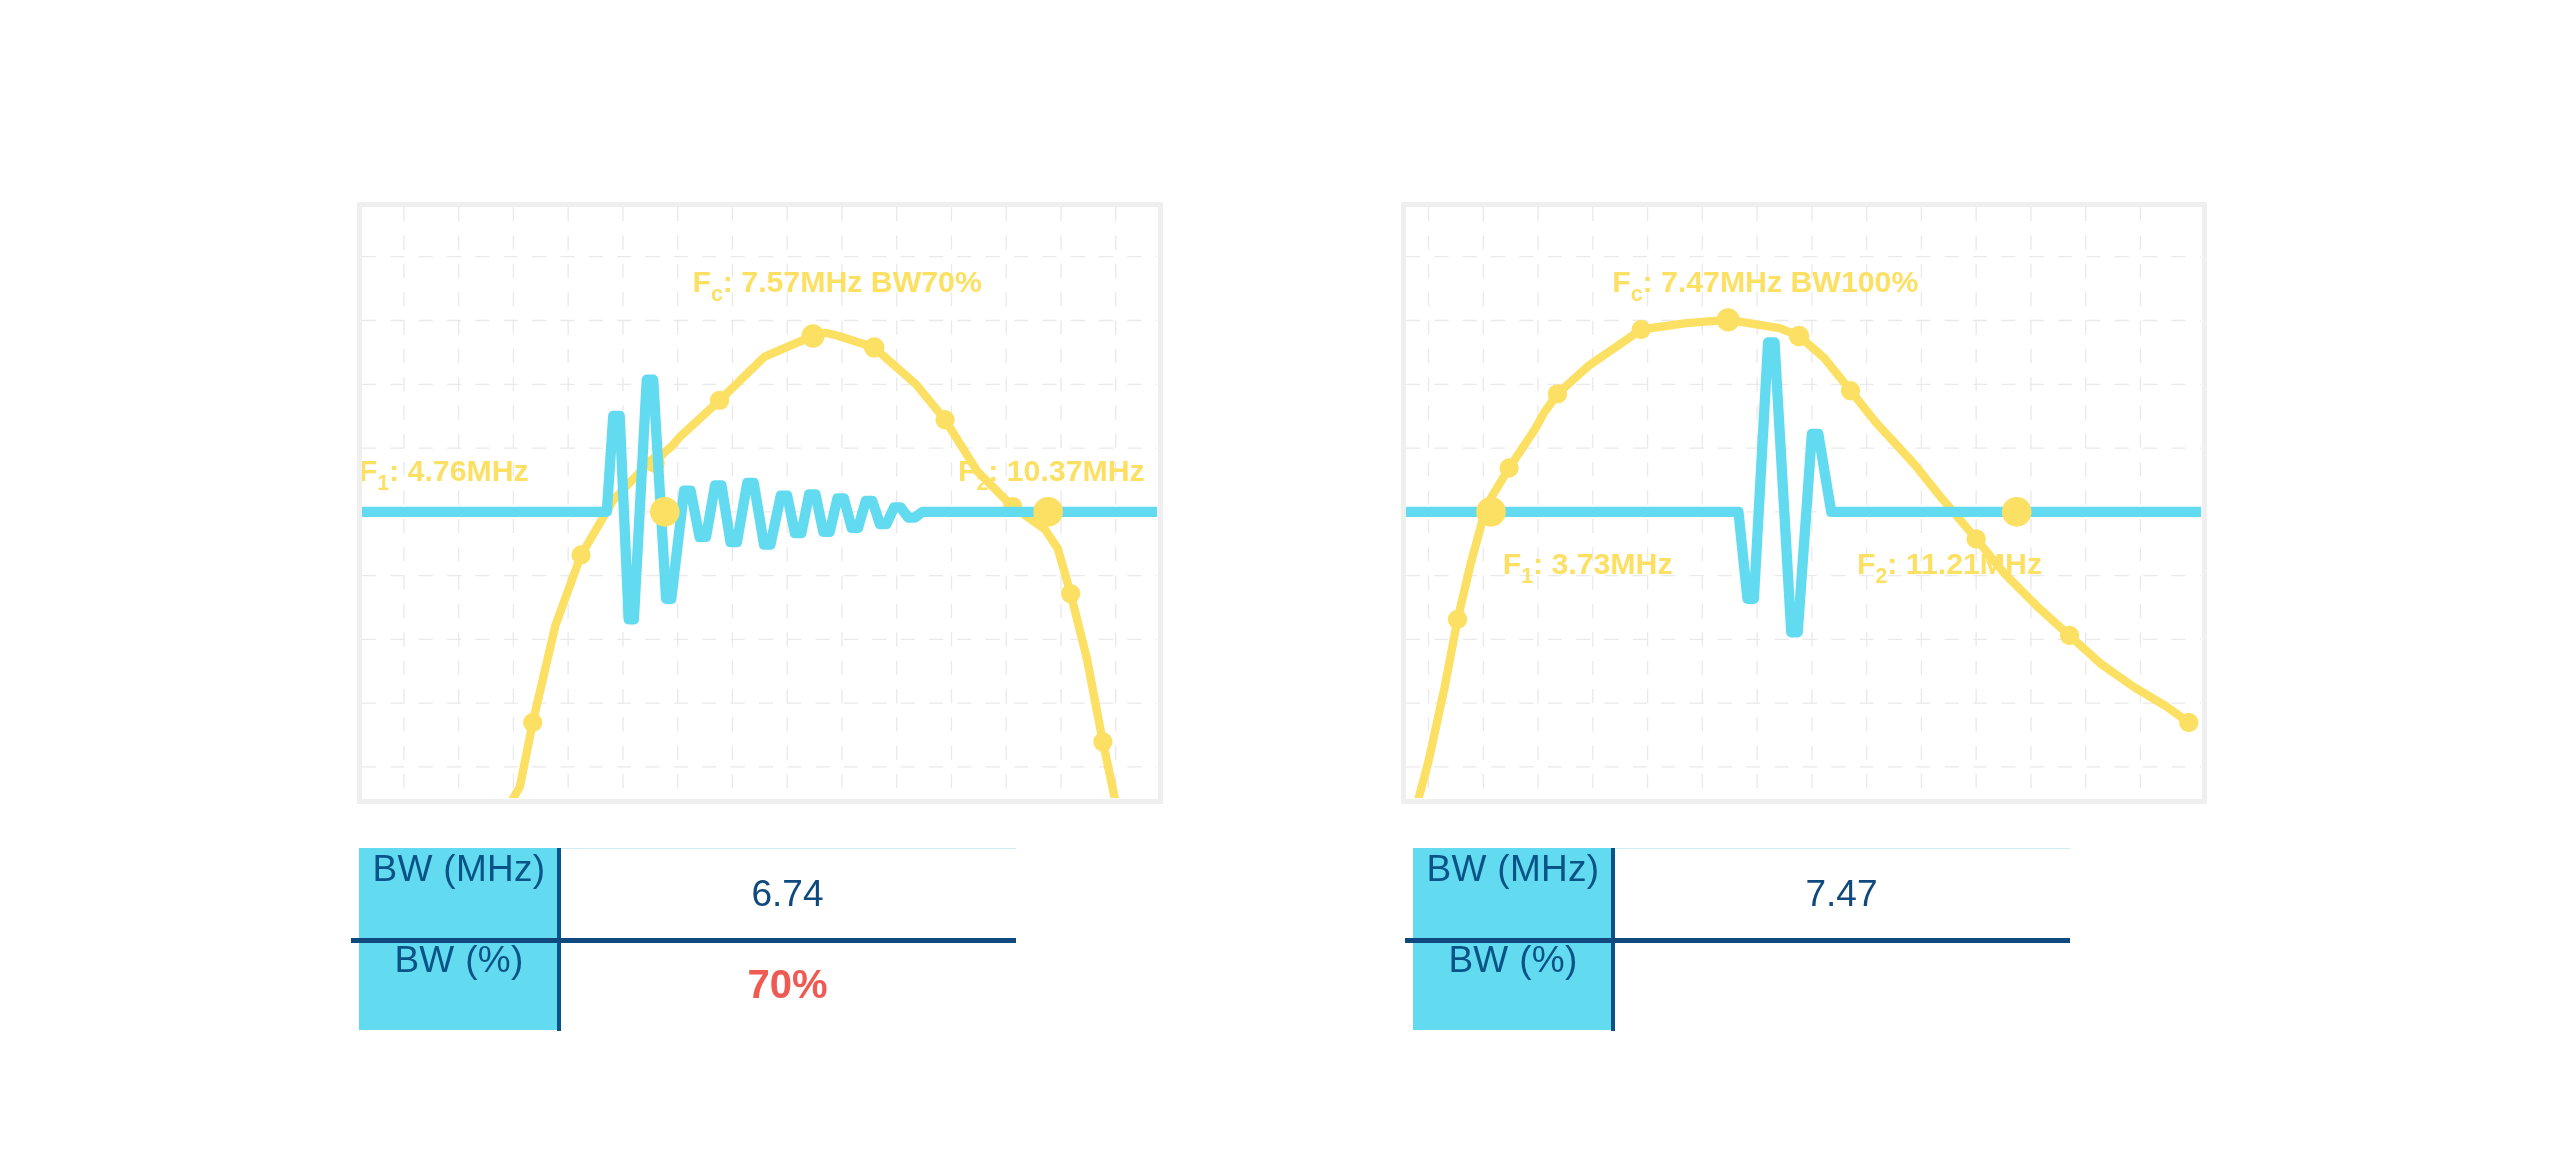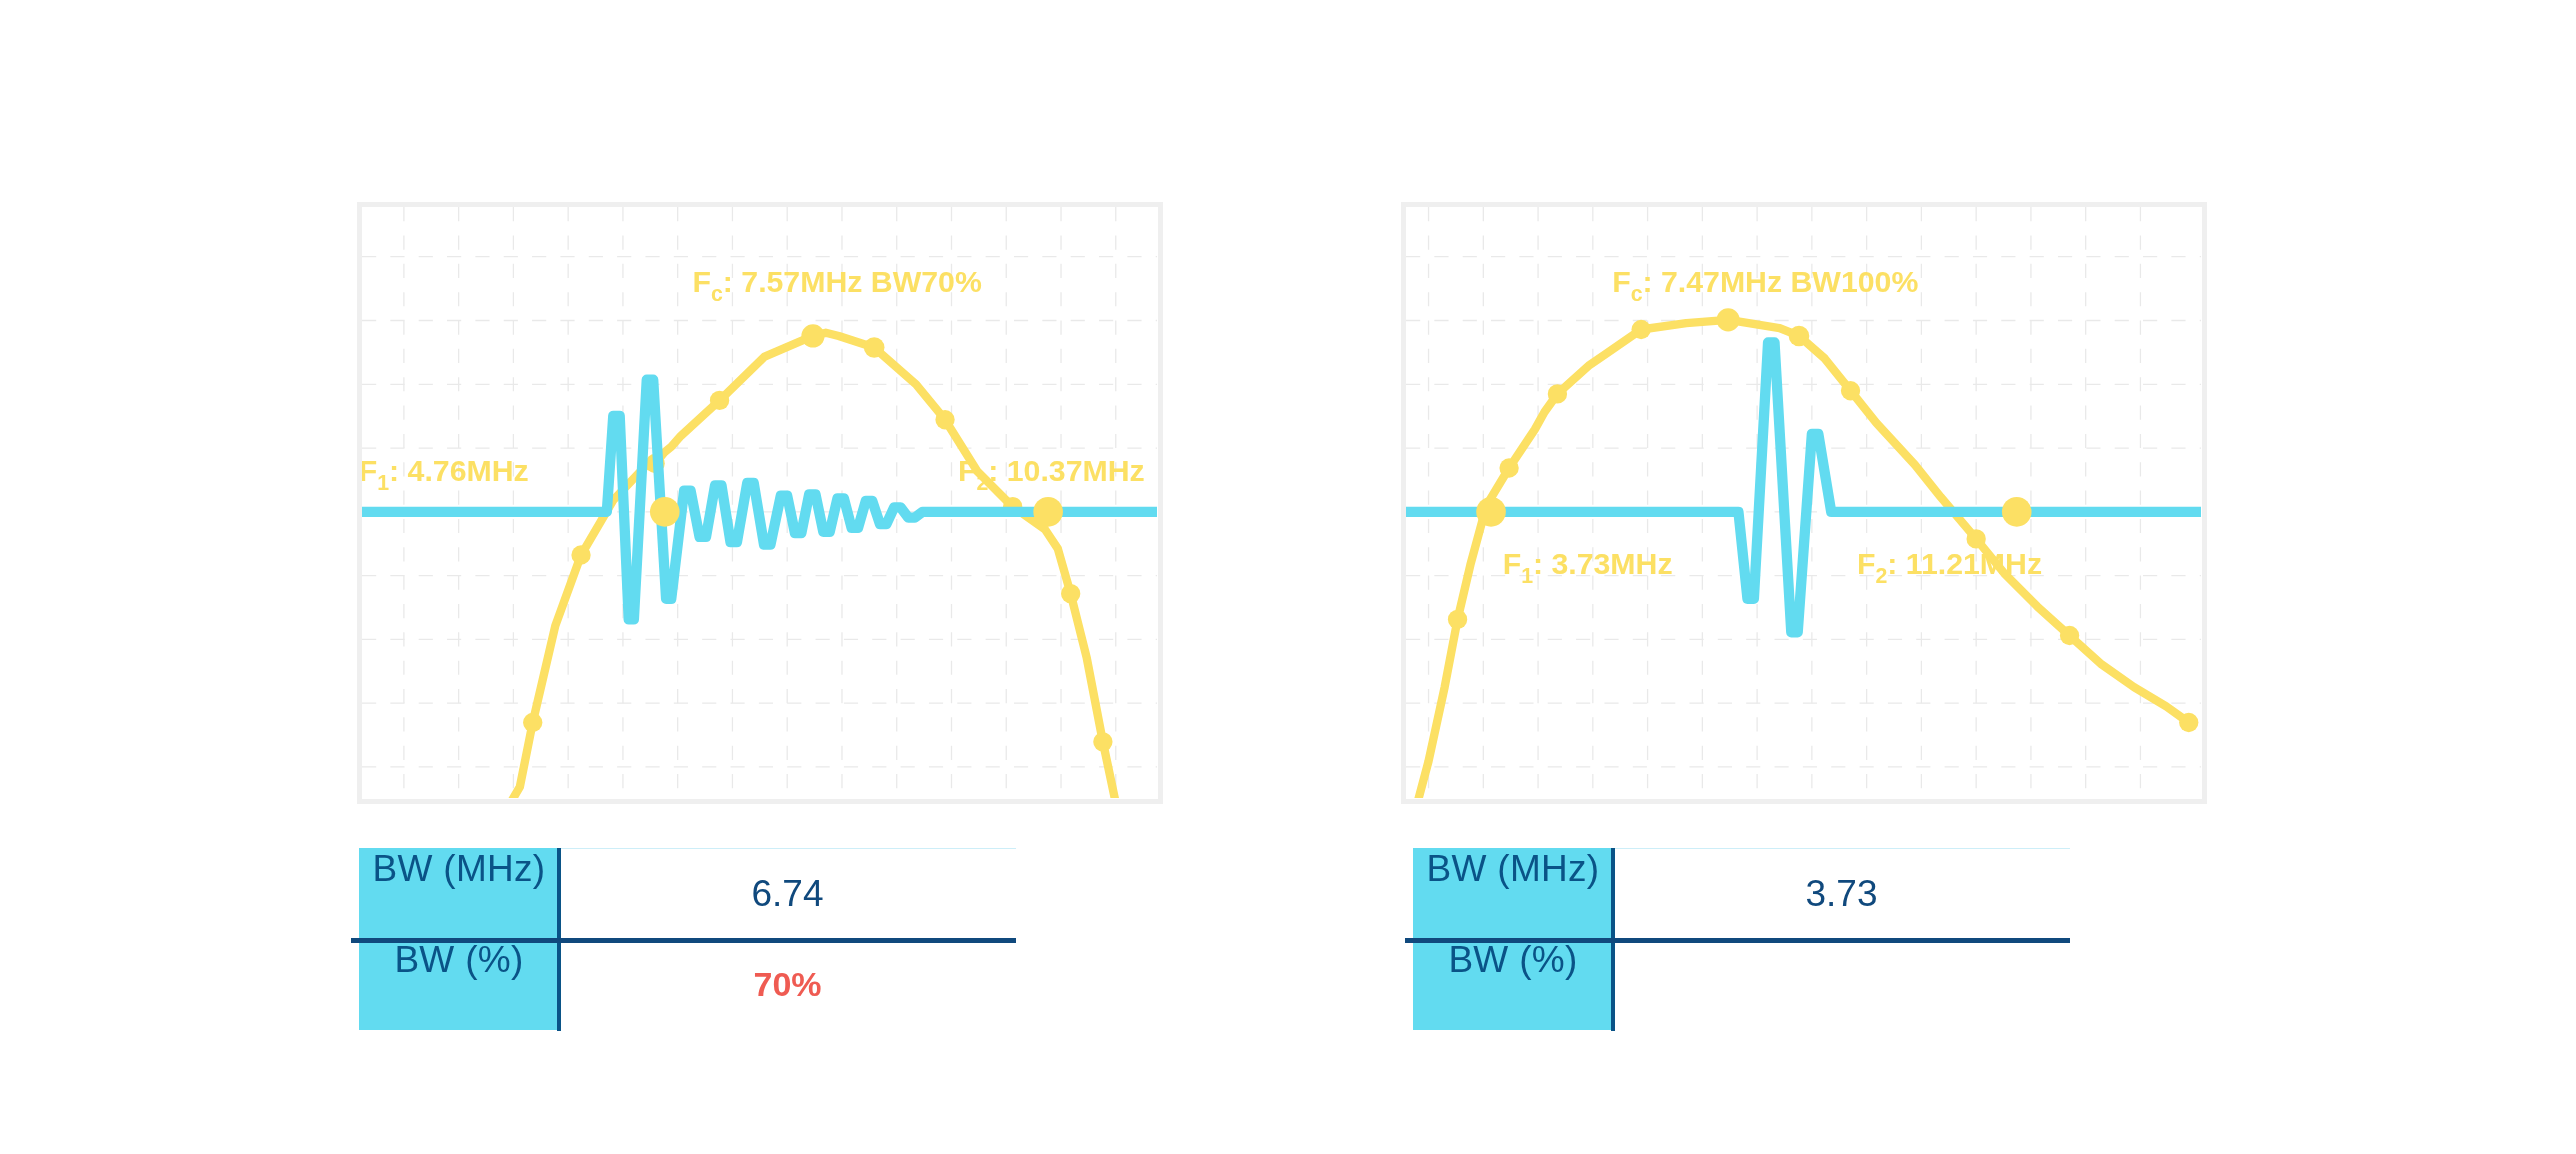--- a/index.html
+++ b/index.html
@@ -11,21 +11,21 @@
 
   
   .bw-table{position:absolute;}
   .bw-row{position:relative;height:91px;}
   .bw-head{position:absolute;left:0;top:0;width:200px;height:91px;background:#62DBF0;
            display:flex;justify-content:center;}
   .bw-head span{color:#0A5387;font-size:37px;font-weight:400;letter-spacing:0.3px;white-space:nowrap;}
   .bw-val{position:absolute;left:200px;top:0;right:0;height:91px;
           display:flex;align-items:center;justify-content:center;}
   .bw-val .num{color:#10497d;font-size:37px;font-weight:400;}
-  .bw-val .pct{color:#EF5B52;font-size:34px;font-weight:700;}
+  .bw-val .pct{color:#EF5B52;font-size:40px;font-weight:700;}
   .col-divider{position:absolute;left:198px;top:0;width:3.9px;height:183px;background:#0A5387;}
   .row-divider{position:absolute;left:-8.4px;top:90px;height:4.5px;background:#10497d;}
   .faint-top{position:absolute;left:201px;top:0px;height:1.3px;background:#cdeef8;}
 </style>
 </head>
 <body>
 
 <div class="stage">
 
   <div class="panel" style="left:357px;top:202px;width:806px;height:602px;">
@@ -224,21 +224,21 @@
     </svg>
   </div>
 
   <div class="bw-table" style="left:1413px;top:848px;width:657px;height:183px;">
     <div class="faint-top" style="width:456px;"></div>
     <div class="bw-row">
       <div class="bw-head">
         <span>BW (MHz)</span>
       </div>
       <div class="bw-val">
-        <span class="num">3.73</span>
+        <span class="num">7.47</span>
       </div>
     </div>
     <div class="bw-row">
       <div class="bw-head">
         <span>BW (%)</span>
       </div>
     </div>
     <div class="col-divider"></div>
     <div class="row-divider" style="width:665px;"></div>
   </div>

